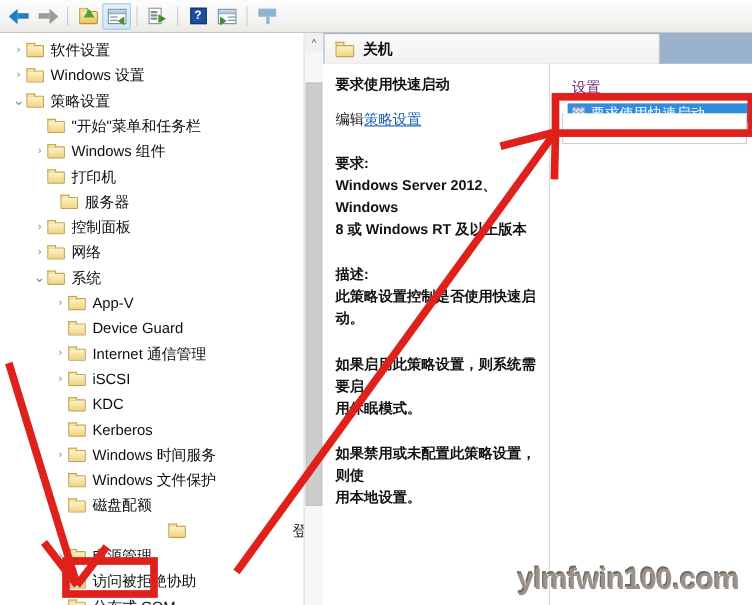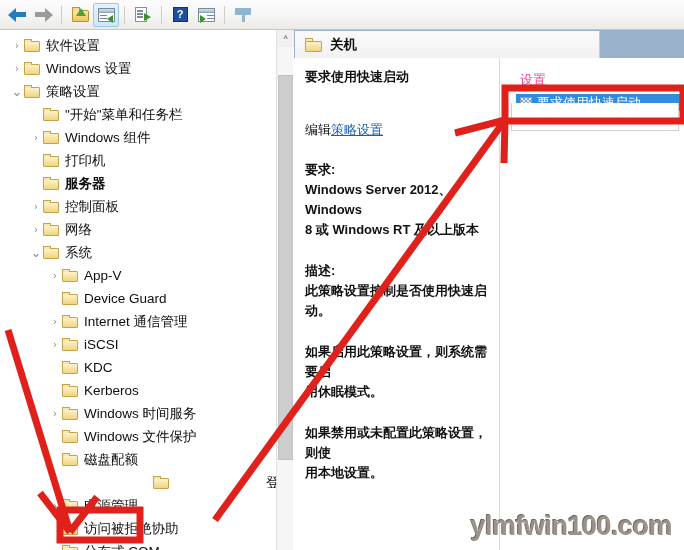--- a/index.html
+++ b/index.html
@@ -142,30 +142,30 @@
   .dheadwhite .hfold .ft { position:absolute; left:0; top:0; width:8px; height:3px;
     background:#f8e7ab; border:1px solid #c3a44c; border-bottom:none; }
   .dheadwhite .htitle { font-size:13.5px; font-weight:bold; color:#111; }
 
   .leftcol {
     position:absolute; left:1px; top:28px; width:205px; height:492px;
     background:#fff; border-right:1px solid #d9d9d9;
     padding:10px 6px 0 10px; overflow:hidden;
   }
   .pol-title { font-size:13px; font-weight:bold; color:#111; line-height:18px; }
-  .edit-line { margin-top:35px; font-size:13px; color:#111; }
+  .edit-line { margin-top:14px; font-size:13px; color:#111; }
   .edit-line a { color:#1a5fb4; text-decoration:underline; }
   .blk { margin-top:21px; font-size:13px; color:#111; line-height:20px;font-weight:bold; }
   .blk .bt { display:block; }
 
   .rightcol {
     position:absolute; left:213px; top:34px; width:177px; height:486px;
     background:#fff; border-top-left-radius:9px;
   }
-  .rc-head { font-size:13px; color:#ec4899; padding:7px 0 5px 13px; }
+  .rc-head { font-size:13px; color:#701a75; padding:7px 0 5px 13px; }
   .rc-list { position:relative; margin:0 1px 0 9px; }
   .rc-item {
     height:17px; display:flex; align-items:center; padding-left:4px;
     font-size:13px;
   }
   .rc-item.sel { background:#2f8ce0; color:#fff; }
   .rc-ico {
     width:12px; height:12px; margin-right:5px; flex:0 0 12px;
     background:
       repeating-conic-gradient(#8fa8c4 0% 25%, #dfe9f3 0% 50%) 0 0/4px 4px;
@@ -298,21 +298,21 @@
           <span class="tlabel">Windows 组件</span>
         </div>
         <div class="trow" style="padding-left: 29px;">
           <span class="twist">&nbsp;</span>
           <span class="tfold">
             <span class="fb"></span>
             <span class="ft"></span>
           </span>
           <span class="tlabel">打印机</span>
         </div>
-        <div class="trow" style="padding-left: 29px; font-weight: bold;">
+        <div class="trow" style="padding-left: 41px;">
           <span class="twist">&nbsp;</span>
           <span class="tfold">
             <span class="fb"></span>
             <span class="ft"></span>
           </span>
           <span class="tlabel">服务器</span>
         </div>
         <div class="trow" style="padding-left: 29px;">
           <span class="twist">›</span>
           <span class="tfold">

